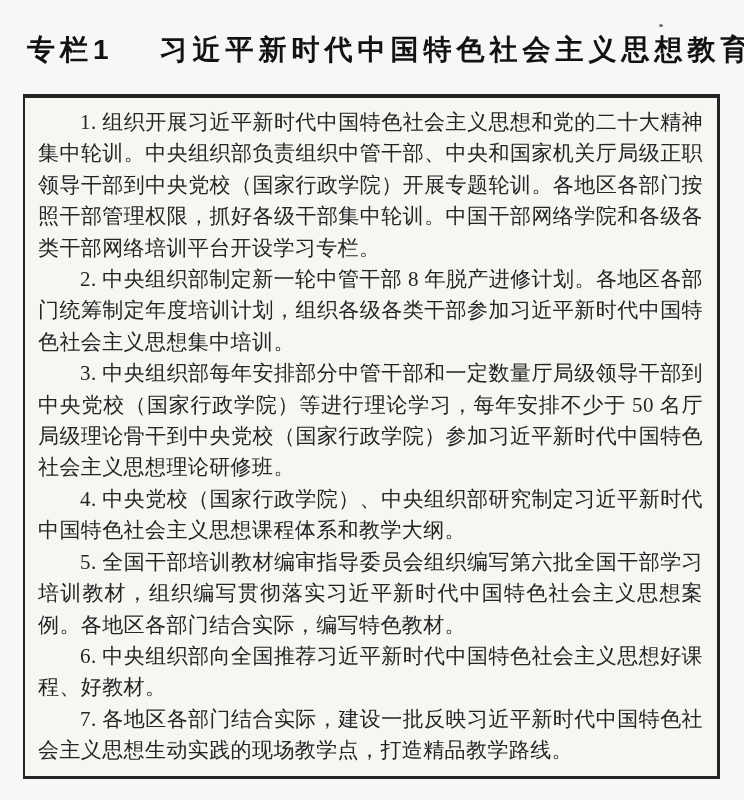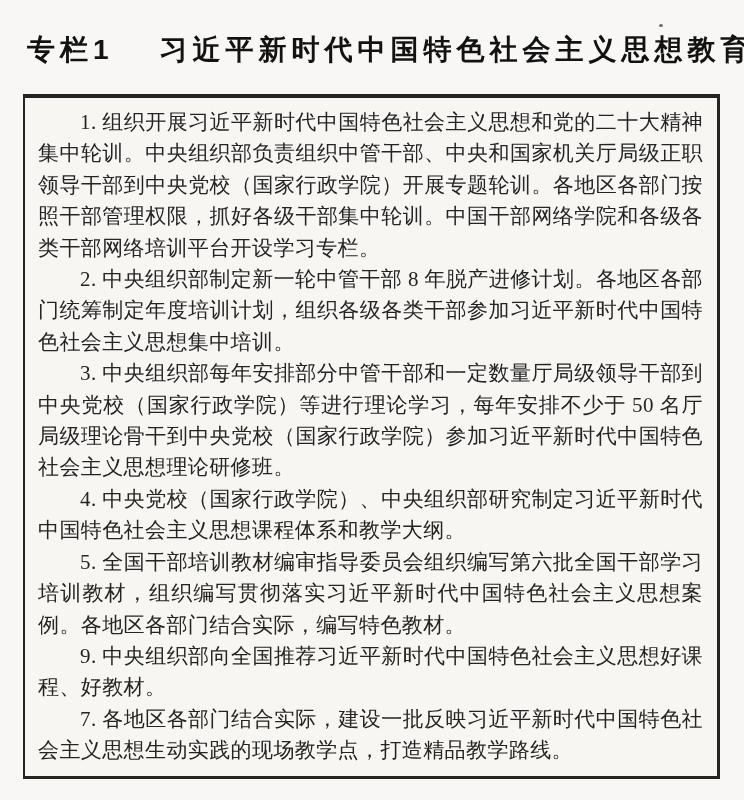--- a/index.html
+++ b/index.html
@@ -81,17 +81,17 @@
     <span class="title-number">专栏1</span>
     <span class="title-text">习近平新时代中国特色社会主义思想教育培训计划</span>
   </div>
 
   <div class="content-box">
     <p>1. 组织开展习近平新时代中国特色社会主义思想和党的二十大精神集中轮训。中央组织部负责组织中管干部、中央和国家机关厅局级正职领导干部到中央党校（国家行政学院）开展专题轮训。各地区各部门按照干部管理权限，抓好各级干部集中轮训。中国干部网络学院和各级各类干部网络培训平台开设学习专栏。</p>
     <p>2. 中央组织部制定新一轮中管干部 8 年脱产进修计划。各地区各部门统筹制定年度培训计划，组织各级各类干部参加习近平新时代中国特色社会主义思想集中培训。</p>
     <p>3. 中央组织部每年安排部分中管干部和一定数量厅局级领导干部到中央党校（国家行政学院）等进行理论学习，每年安排不少于 50 名厅局级理论骨干到中央党校（国家行政学院）参加习近平新时代中国特色社会主义思想理论研修班。</p>
     <p>4. 中央党校（国家行政学院）、中央组织部研究制定习近平新时代中国特色社会主义思想课程体系和教学大纲。</p>
     <p>5. 全国干部培训教材编审指导委员会组织编写第六批全国干部学习培训教材，组织编写贯彻落实习近平新时代中国特色社会主义思想案例。各地区各部门结合实际，编写特色教材。</p>
-    <p>9. 中央组织部向全国推荐习近平新时代中国特色社会主义思想好课程、好教材。</p>
+    <p>6. 中央组织部向全国推荐习近平新时代中国特色社会主义思想好课程、好教材。</p>
     <p>7. 各地区各部门结合实际，建设一批反映习近平新时代中国特色社会主义思想生动实践的现场教学点，打造精品教学路线。</p>
   </div>
 
 </div>
 
 </body></html>

